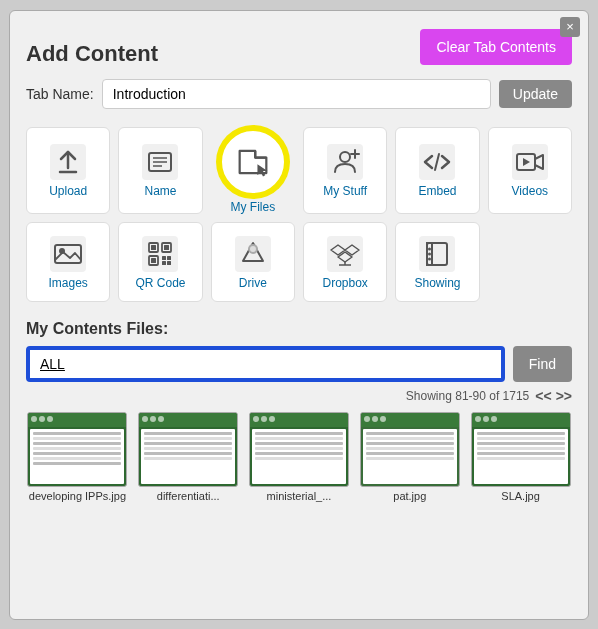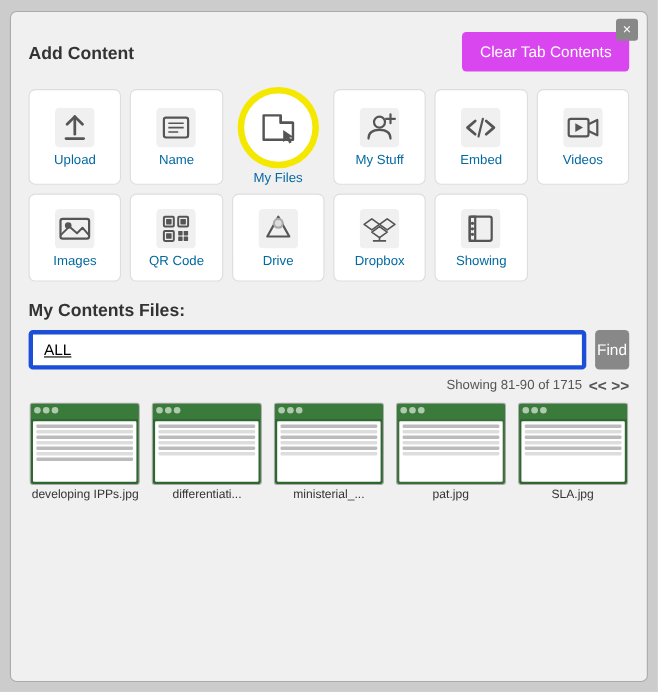--- a/index.html
+++ b/index.html
@@ -39,21 +39,21 @@
       justify-content: center;
       line-height: 1;
     }
     .modal-header {
       padding: 12px 16px 8px 16px;
       display: flex;
       align-items: flex-start;
       justify-content: space-between;
     }
     .modal-title {
-      font-size: 16px;
+      font-size: 22px;
       font-weight: bold;
       color: #333;
       margin-top: 18px;
     }
     .clear-btn {
       background: #d946ef;
       color: white;
       border: none;
       border-radius: 4px;
       padding: 10px 16px;
@@ -136,21 +136,21 @@
       border: 4px solid #1d4ed8;
       border-radius: 4px;
       font-size: 14px;
       text-decoration: underline;
     }
     .find-btn {
       background: #888;
       color: white;
       border: none;
       border-radius: 4px;
-      padding: 6px 2px;
+      padding: 6px 16px;
       font-size: 14px;
       cursor: pointer;
     }
     .showing-row {
       display: flex;
       justify-content: flex-end;
       align-items: center;
       font-size: 12px;
       color: #555;
       margin-bottom: 8px;
@@ -233,20 +233,25 @@
 <body>
 
 <div class="modal">
   <button class="modal-close">×</button>
 
   <div class="modal-header">
     <h2 class="modal-title">Add Content</h2>
     <button class="clear-btn">Clear Tab Contents</button>
   </div>
 
+  <div class="tab-name-row">
+    <label class="tab-name-label">Tab Name:</label>
+    <input class="tab-name-input" value="Introduction" style="">
+    <button class="update-btn">Update</button>
+  </div>
 
   <div class="icon-grid">
 
     <div class="icon-cell">
       <svg viewBox="0 0 36 36" fill="none">
         <rect width="36" height="36" rx="4" fill="#f0f0f0"></rect>
         <polyline points="18,8 18,24" stroke="#555" stroke-width="2.5" stroke-linecap="round"></polyline>
         <polyline points="11,15 18,8 25,15" stroke="#555" stroke-width="2.5" stroke-linecap="round" stroke-linejoin="round" fill="none"></polyline>
         <line x1="10" y1="28" x2="26" y2="28" stroke="#555" stroke-width="2.5" stroke-linecap="round"></line>
       </svg>

